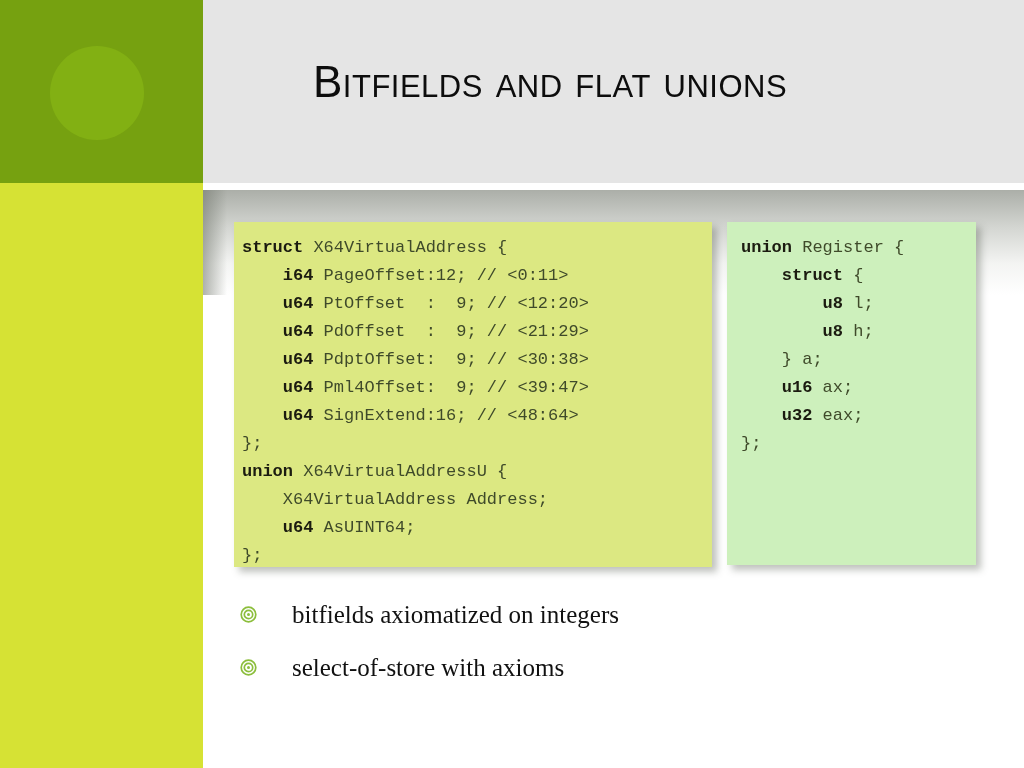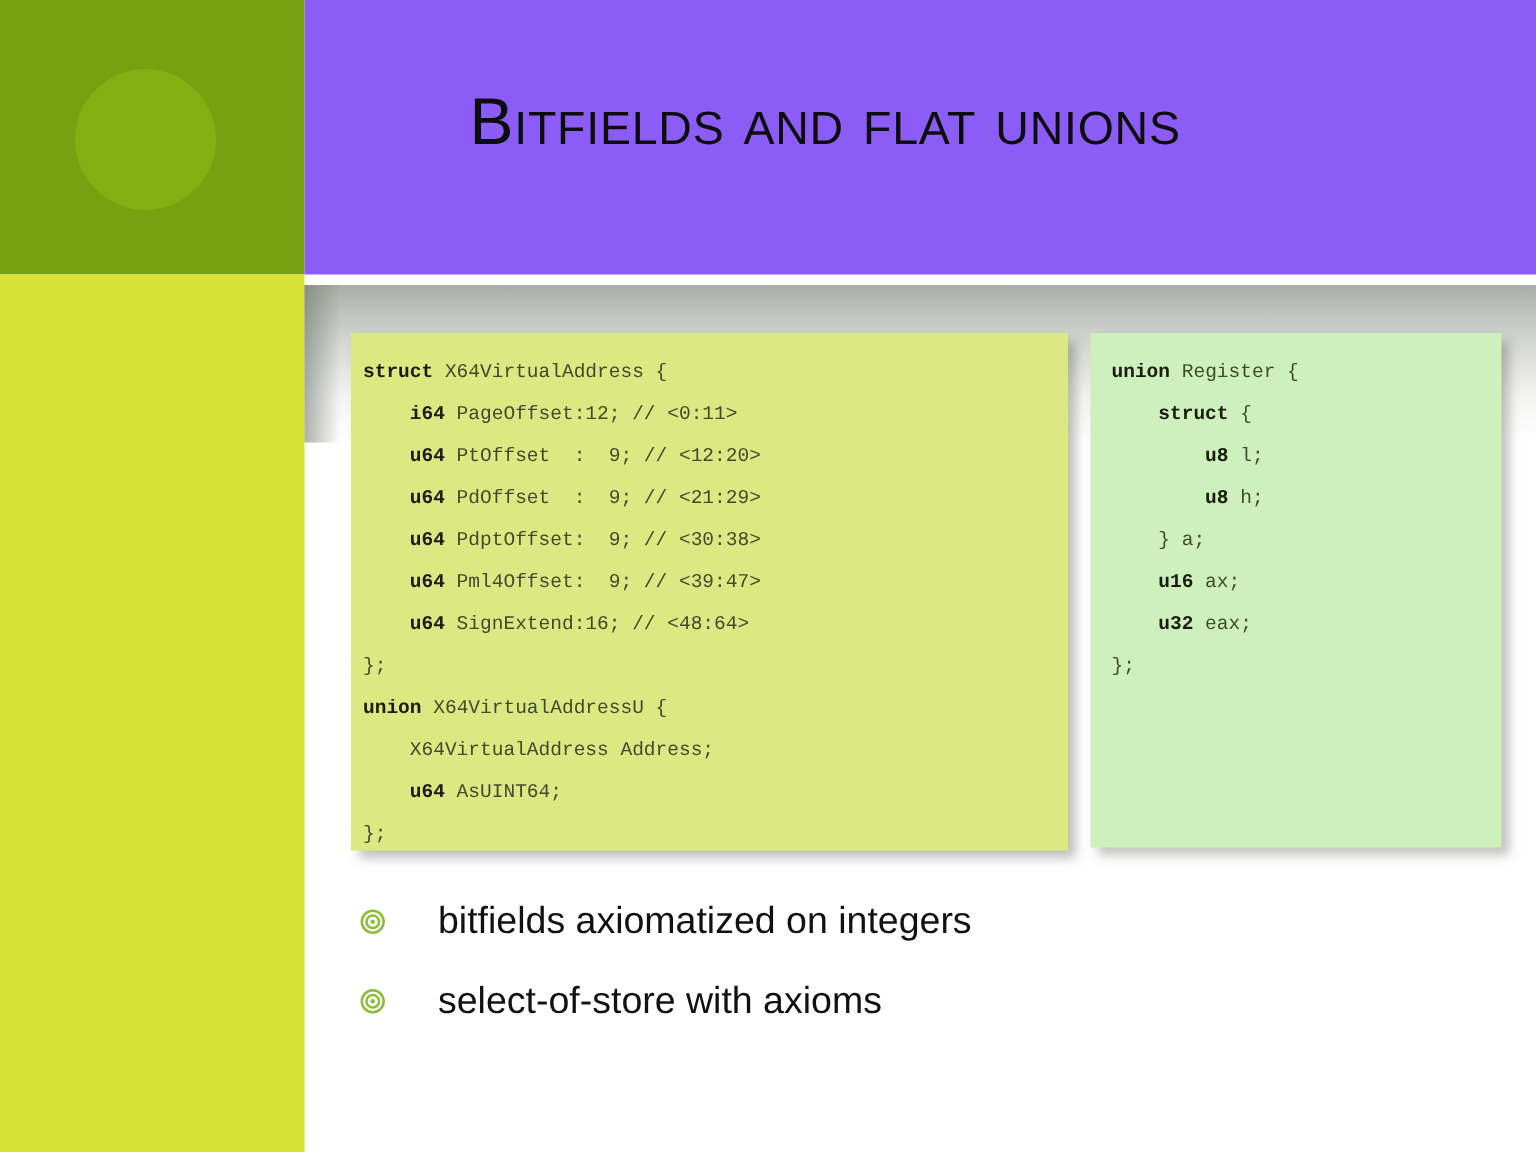--- a/index.html
+++ b/index.html
@@ -49,21 +49,21 @@
     background: #d6e234;
   }
 
   
   #header-band {
     position: absolute;
     left: 203px;
     top: 0;
     width: 821px;
     height: 183px;
-    background: #8b5cf6;
+    background: #e5e5e5;
   }
   #slide-title {
     position: absolute;
     left: 110px;
     top: 60px;
     width: 690px;
     color: #0d0d0d;
     font-family: "Liberation Sans", sans-serif;
     font-size: 44px;
     font-weight: 400;
@@ -97,38 +97,38 @@
                 rgba(110,115,105,0.55) 0%,
                 rgba(255,255,255,0) 100%);
     pointer-events: none;
   }
 
   
   .code-panel {
     position: absolute;
     box-sizing: border-box;
     font-family: "Liberation Mono", "DejaVu Sans Mono", monospace;
-    font-size: 13px;
+    font-size: 17px;
     line-height: 28px;
     color: #3f4a2a;
     white-space: pre;
     box-shadow: 5px 5px 7px rgba(90,95,85,0.38);
   }
   #code-panel-left {
     left: 234px;
     top: 222px;
     width: 478px;
     height: 345px;
     background: #dce882;
     padding: 12px 0 0 8px;
   }
   #code-panel-right {
     left: 727px;
     top: 222px;
-    width: 274px;
+    width: 249px;
     height: 343px;
     background: #cdf0bc;
     padding: 12px 0 0 14px;
   }
   .code-panel .kw {
     font-weight: bold;
     color: #1b1b10;
   }
   .code-line {
     display: block;
@@ -149,21 +149,21 @@
   }
   .bullet-marker {
     width: 38px;
     flex: 0 0 38px;
     display: flex;
     align-items: center;
     justify-content: flex-start;
   }
   .bullet-marker svg { display: block; }
   .bullet-text {
-    font-family: Liberation Sans, sans-serif;
+    font-family: Liberation Serif, serif;
     font-size: 25px;
     color: #111111;
     line-height: 1.1;
     padding-left: 14px;
     white-space: nowrap;
   }
 </style>
 </head>
 <body>
 

